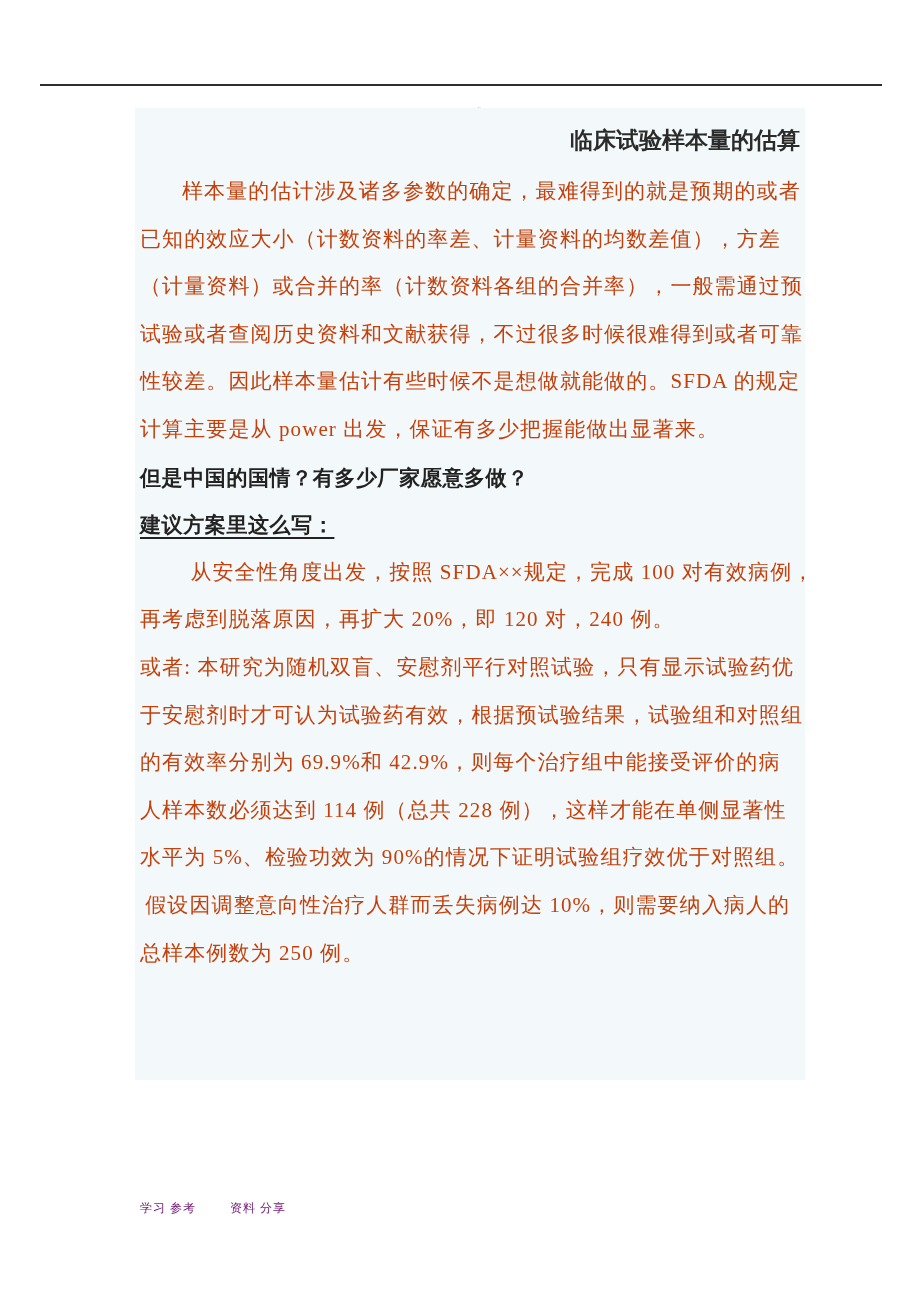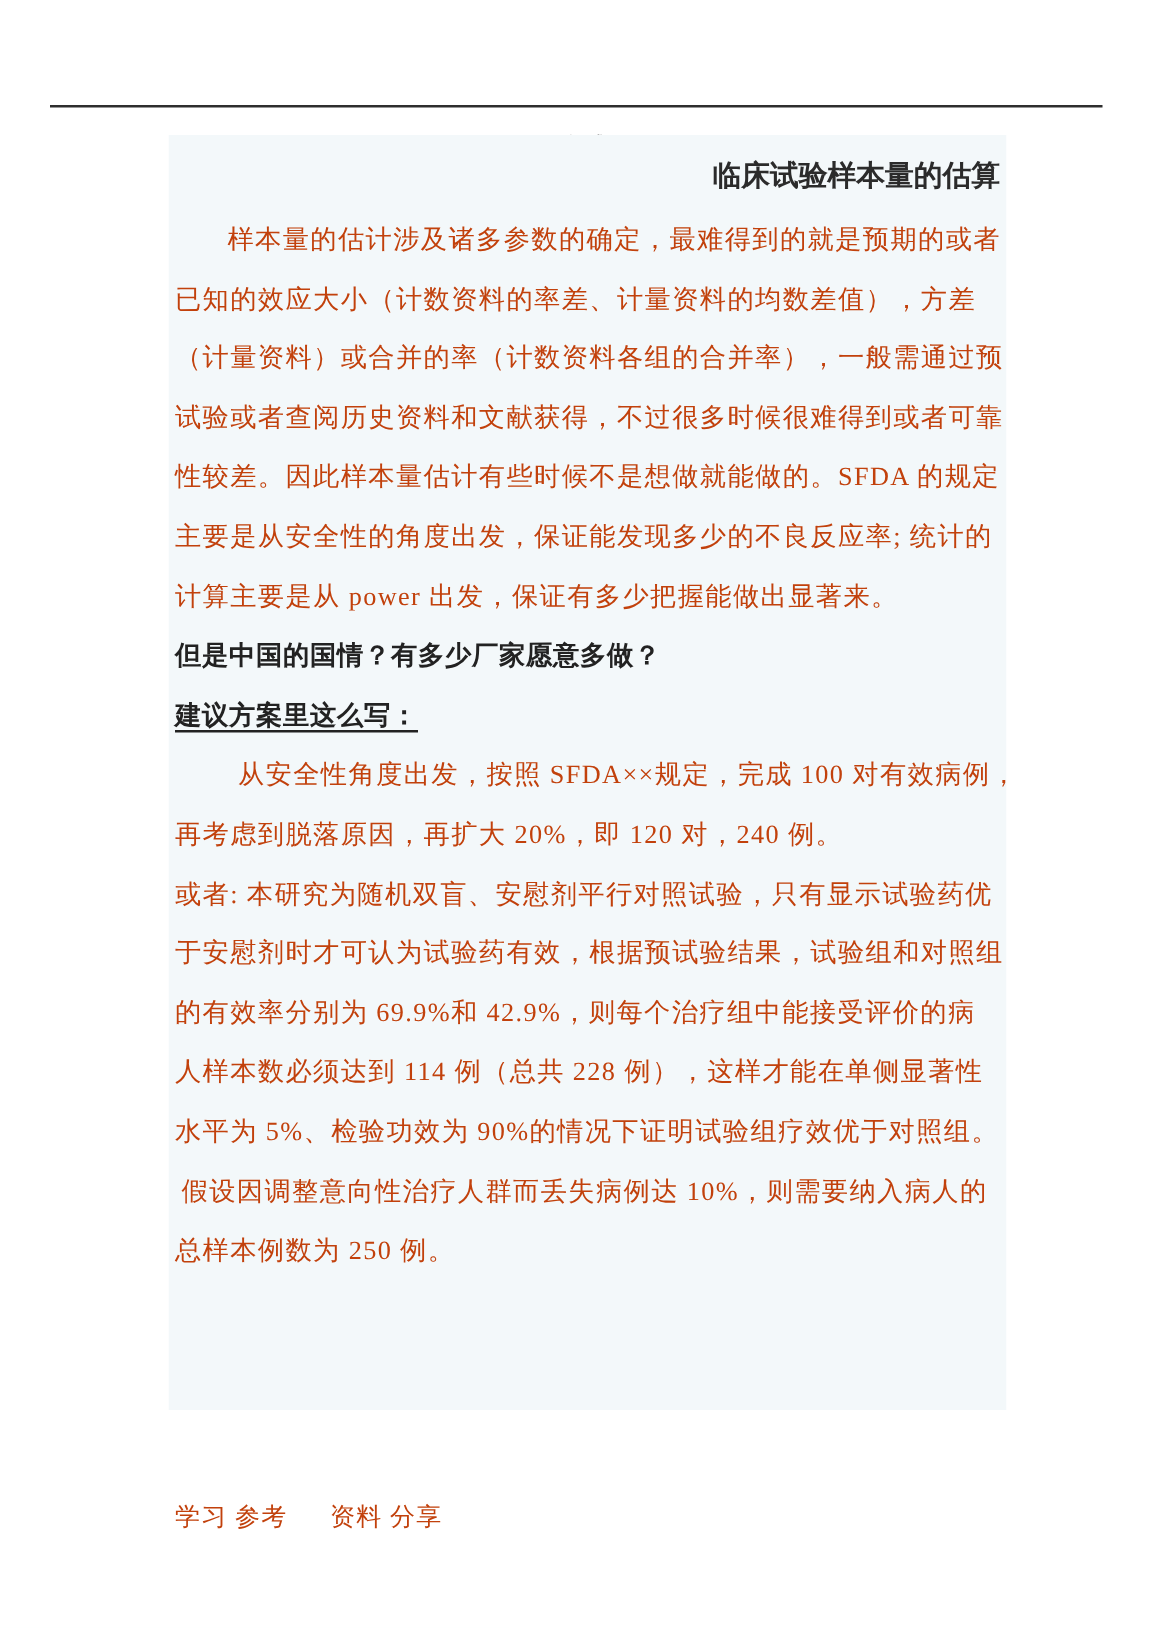--- a/index.html
+++ b/index.html
@@ -52,43 +52,42 @@
     font-weight: bold;
     font-family: "Liberation Sans", "DejaVu Sans", sans-serif;
     letter-spacing: 0.6px;
     color: #222222;
   }
   .line.underline { text-decoration: underline; text-underline-offset: 5px; }
   .line.spacer { height: 47.6px; }
 
   .doc-footer {
     position: absolute; left: 140px; top: 1200px;
-    font-size: 20px;
-    color: #c2410c;
+    font-size: 12px;
+    color: #701a75;
     letter-spacing: 1px;
   }
   .doc-footer .gap { display: inline-block; width: 34px; }
 </style>
 </head>
 <body>
 
 <div class="page">
 
   <div class="doc-header">WORD 格式 整理</div>
   <div class="doc-header-rule"></div>
 
   <div class="doc-body" style="background: rgb(243, 248, 250);">
     <div class="doc-title">临床试验样本量的估算</div>
     <div>
         <div class="line" style="padding-left: 2em;">样本量的估计涉及诸多参数的确定，最难得到的就是预期的或者</div>
         <div class="line">已知的效应大小（计数资料的率差、计量资料的均数差值），方差</div>
         <div class="line">（计量资料）或合并的率（计数资料各组的合并率），一般需通过预</div>
         <div class="line">试验或者查阅历史资料和文献获得，不过很多时候很难得到或者可靠</div>
         <div class="line">性较差。因此样本量估计有些时候不是想做就能做的。SFDA 的规定</div>
-        <div class="line">主要是从安全性的角度出发，保证能发现多少的不良反应率; 统计的</div>
         <div class="line">计算主要是从 power 出发，保证有多少把握能做出显著来。</div>
         <div class="line bold">但是中国的国情？有多少厂家愿意多做？</div>
         <div class="line bold underline">建议方案里这么写： </div>
         <div class="line" style="padding-left: 2.4em;">从安全性角度出发，按照 SFDA××规定，完成 100 对有效病例，</div>
         <div class="line">再考虑到脱落原因，再扩大 20%，即 120 对，240 例。</div>
         <div class="line">或者: 本研究为随机双盲、安慰剂平行对照试验，只有显示试验药优</div>
         <div class="line">于安慰剂时才可认为试验药有效，根据预试验结果，试验组和对照组</div>
         <div class="line">的有效率分别为 69.9%和 42.9%，则每个治疗组中能接受评价的病</div>
         <div class="line">人样本数必须达到 114 例（总共 228 例），这样才能在单侧显著性</div>
         <div class="line">水平为 5%、检验功效为 90%的情况下证明试验组疗效优于对照组。</div>

